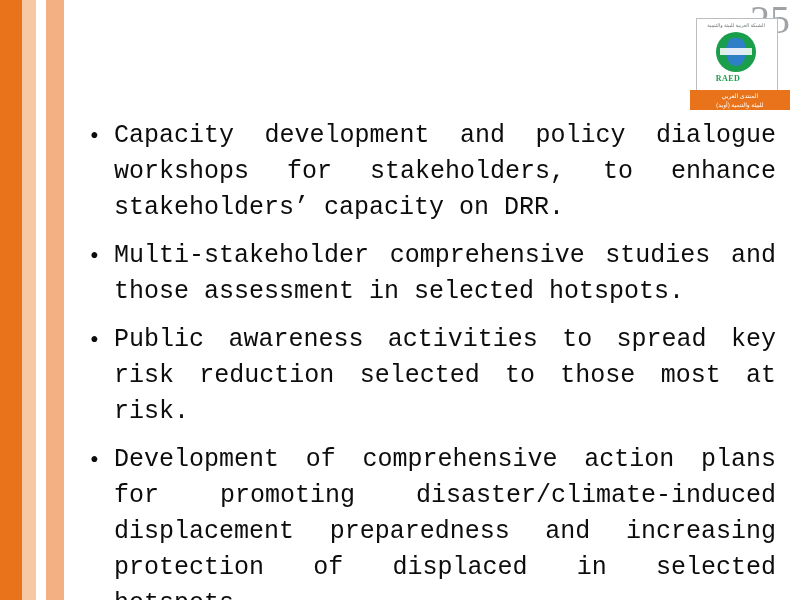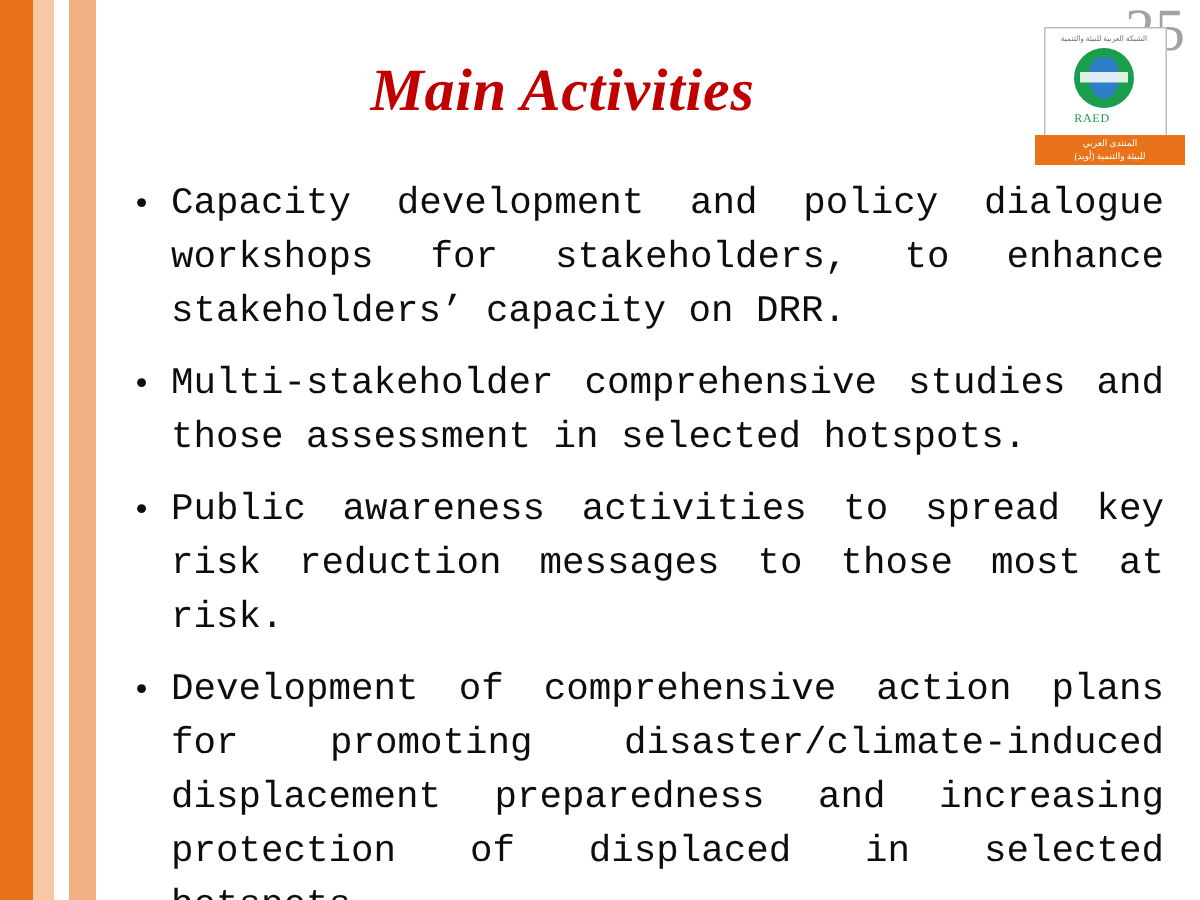--- a/index.html
+++ b/index.html
@@ -108,21 +108,21 @@
     background: #ffffff;
     opacity: .85;
   }
   .logo-raed {
     position: absolute;
     top: 70px;
     left: 8px;
     width: 64px;
     text-align: center;
     font-size: 8px;
-    font-weight: normal;
+    font-weight: bold;
     color: #1a9e4b;
     letter-spacing: .5px;
   }
   .logo-ribbon {
     position: absolute;
     top: 86px;
     left: 2px;
     width: 100px;
     height: 20px;
     background: #E8731A;
@@ -202,35 +202,34 @@
     <div class="logo-frame"></div>
     <div class="logo-caption-line">الشبكة العربية للبيئة والتنمية</div>
     <div class="logo-globe"></div>
     <div class="logo-raed">RAED</div>
     <div class="logo-ribbon">
       <span>المنتدى العربي</span>
       <span>للبيئة والتنمية (أويد)</span>
     </div>
   </div>
 
-  <div class="title">Main Activities</div>
 
   <div class="content">
     <ul class="bullets">
       <li>
         <span class="dot">•</span>
         <span class="txt">Capacity development and policy dialogue workshops for stakeholders, to enhance stakeholders’ capacity on DRR.</span>
       </li>
       <li>
         <span class="dot">•</span>
         <span class="txt">Multi-stakeholder comprehensive studies and those assessment in selected hotspots.</span>
       </li>
       <li>
         <span class="dot">•</span>
-        <span class="txt">Public awareness activities to spread key risk reduction messages to those most at risk.</span>
+        <span class="txt">Public awareness activities to spread key risk reduction selected to those most at risk.</span>
       </li>
       <li>
         <span class="dot">•</span>
         <span class="txt">Development of comprehensive action plans for promoting disaster/climate-induced displacement preparedness and increasing protection of displaced in selected hotspots.</span>
       </li>
     </ul>
   </div>
 
 </div>
 

